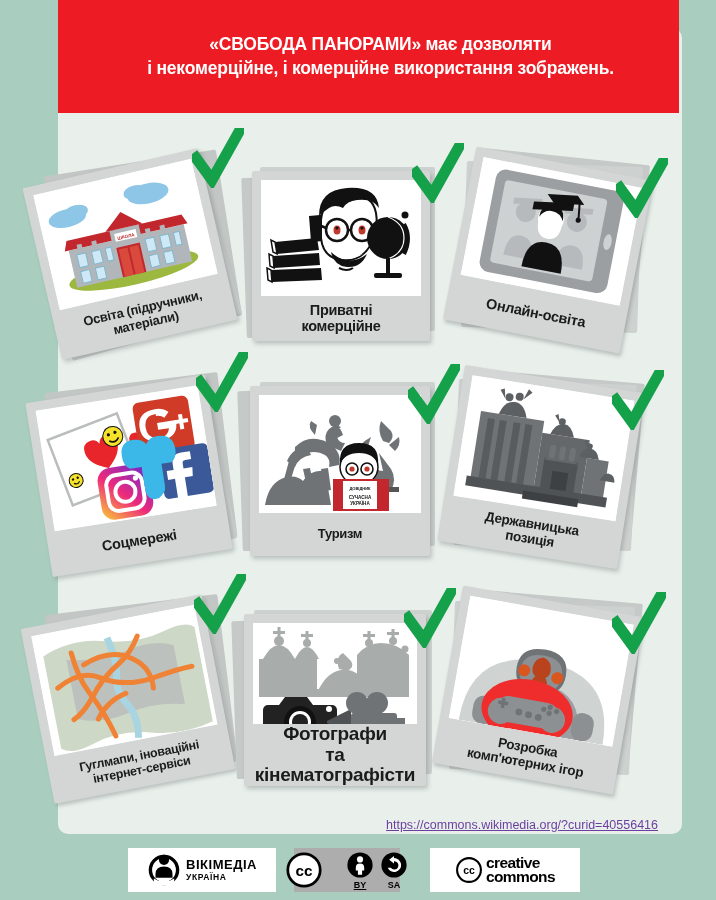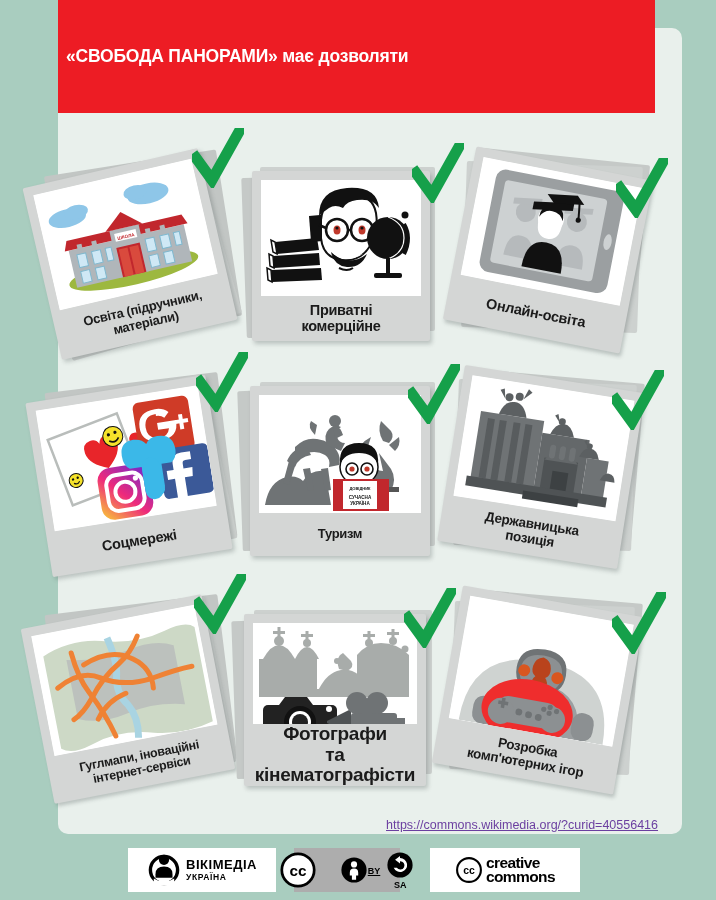--- a/index.html
+++ b/index.html
@@ -15,22 +15,23 @@
   
   .panel{
     position:absolute;left:58px;top:28px;width:624px;height:806px;
     background:#e9f0ec;border-radius:10px;
   }
 
   
   .banner{
     position:absolute;left:58px;top:0;width:597px;height:113px;
     background:#ed1c24;
-    display:flex;align-items:center;
+    display:flex;align-items:center;justify-content:center;
     text-align:center;
+    padding-left:24px;
   }
   .banner-text{
     color:#ffffff;font-weight:bold;font-size:17.5px;line-height:1.33;
     letter-spacing:-0.2px;padding:0 8px;
   }
 
   
   .cards{position:absolute;left:0;top:118px;width:716px;height:700px;}
 
   .card{position:absolute;}
@@ -80,20 +81,21 @@
 </head>
 <body>
 
 <div id="poster">
 
   <div class="panel"></div>
 
   <div class="banner">
     <div class="banner-text">
       <div>«СВОБОДА ПАНОРАМИ» має дозволяти</div>
+      <div>і некомерційне, і комерційне використання зображень.</div>
     </div>
   </div>
 
   <div class="cards">
 
     <div class="card" style="left:32px;top:22px;width:216px;height:210px;">
       <div class="stack-l" style="left:24px;top:22px;width:174px;height:168px;transform:rotate(-9deg);background:#c2c6c4;"></div>
       <div class="stack-l" style="left:14px;top:30px;width:176px;height:170px;transform:rotate(-16deg);background:#cbcfcd;"></div>
       <div class="polaroid" style="left:8px;top:26px;width:180px;height:176px;transform:rotate(-13deg);padding:9px 9px 0;box-sizing:border-box;">
         <div class="photo" style="width:162px;height:118px;">
@@ -575,21 +577,21 @@
         <span class="wm-2">УКРАЇНА</span>
       </div>
     </div>
 
     <div class="logo-box dark" style="left:294px;top:3px;width:106px;height:44px;">
       <div class="cc-strip">
         <svg width="36" height="36" viewBox="0 0 40 40">
           <circle cx="20" cy="20" r="18" fill="#fff" stroke="#000" stroke-width="3"></circle>
           <text x="20" y="27" font-size="17" font-weight="bold" text-anchor="middle" fill="#000" font-family="Liberation Sans, sans-serif">cc</text>
         </svg>
-        <div style="display:flex;flex-direction:row;align-items:center;margin-left:24px;text-decoration:underline;">
+        <div style="display:flex;flex-direction:column;align-items:center;margin-left:24px;text-decoration:underline;">
           <svg width="28" height="28" viewBox="0 0 40 40">
             <circle cx="20" cy="20" r="18" fill="#000"></circle>
             <circle cx="20" cy="12" r="4.4" fill="#fff"></circle>
             <path d="M20 18 q-6 0-6 6 v4 h3 v6 h6 v-6 h3 v-4 q0-6-6-6z" fill="#fff"></path>
           </svg>
           <span style="font-size:9px;font-weight:bold;color:#000;margin-top:1px;">BY</span>
         </div>
         <div style="display:flex;flex-direction:column;align-items:center;margin-left:6px;">
           <svg width="28" height="28" viewBox="0 0 40 40">
             <circle cx="20" cy="20" r="18" fill="#000"></circle>

